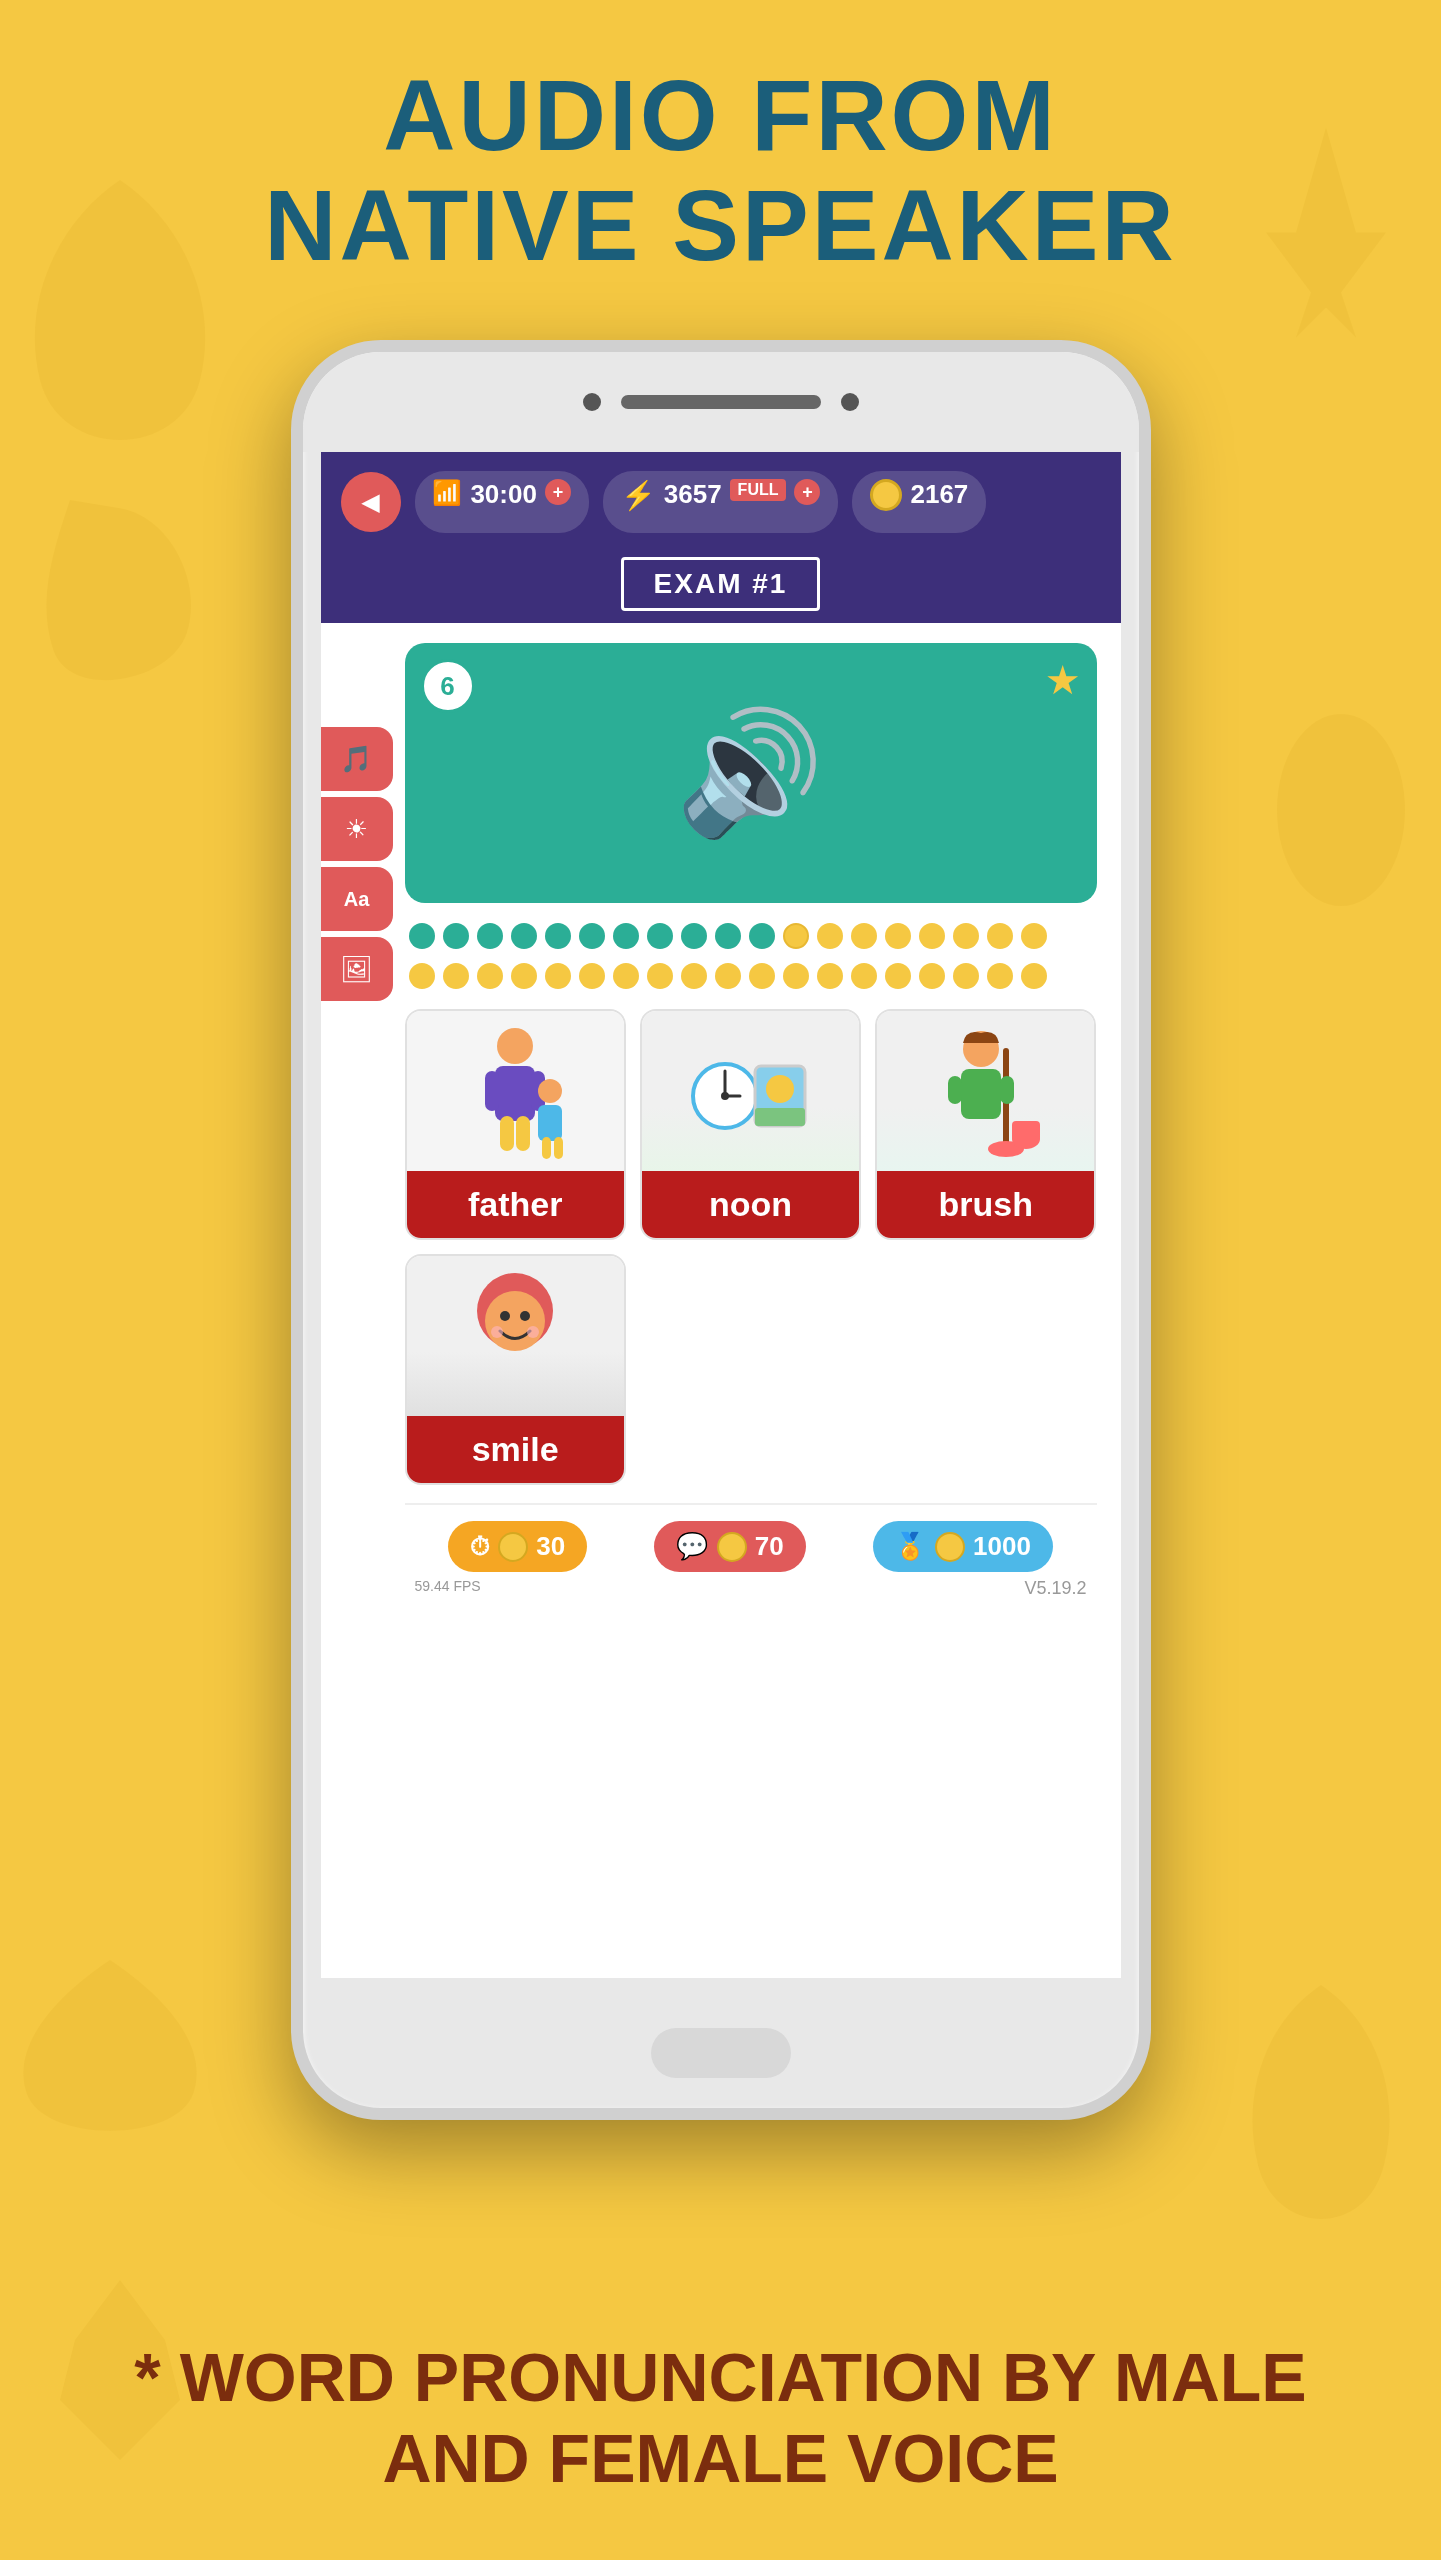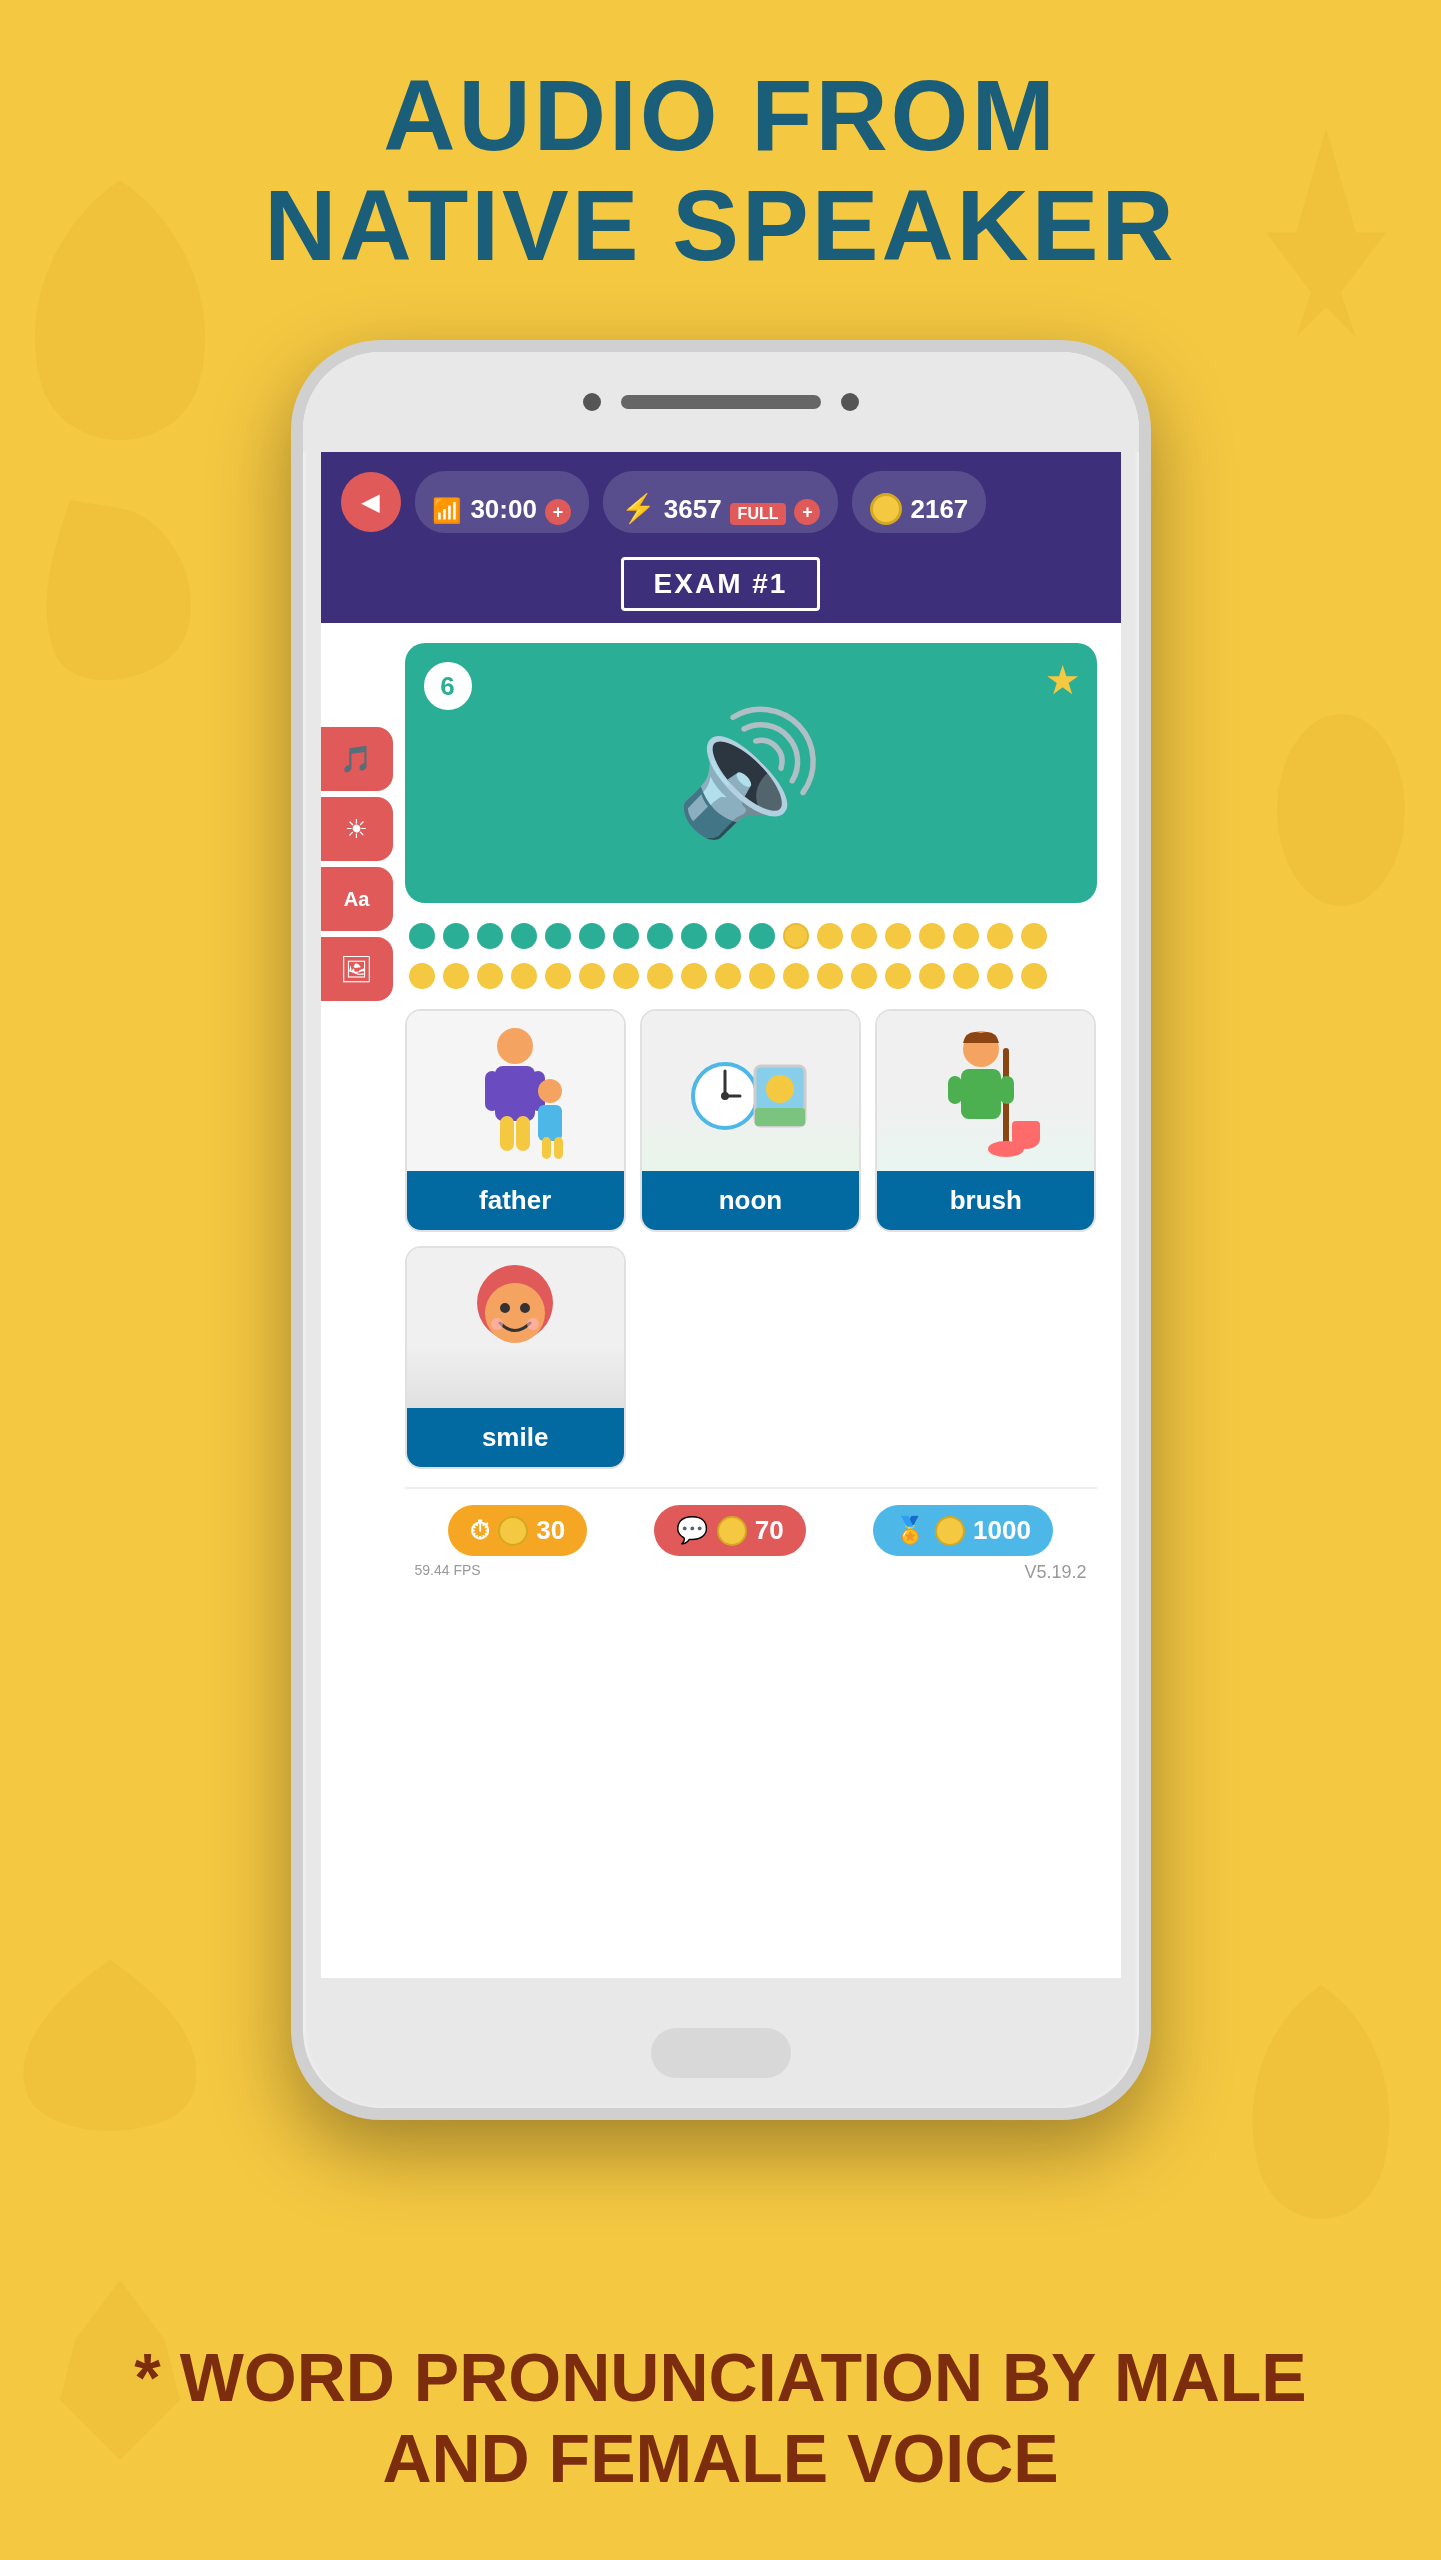--- a/index.html
+++ b/index.html
@@ -131,21 +131,21 @@
     .back-btn::before {
       content: '◀';
       color: white;
       font-size: 24px;
     }
 
     .stat-box {
       background: rgba(255,255,255,0.15);
       border-radius: 30px;
       display: flex;
-      align-items: flex-end;
+      align-items: flex-start;
       padding: 8px 18px;
       gap: 8px;
       height: 62px;
     }
     .stat-value {
       color: white;
       font-size: 26px;
       font-weight: bold;
     }
     .stat-plus {
@@ -282,25 +282,25 @@
       background: white;
     }
     .word-card-image {
       height: 160px;
       background: #f5f5f5;
       display: flex; align-items: center; justify-content: center;
       font-size: 70px;
       position: relative;
     }
     .word-card-label {
-      background: #0369a1;
+      background: #b91c1c;
       color: white;
       text-align: center;
       padding: 14px 8px;
-      font-size: 26px;
+      font-size: 34px;
       font-weight: bold;
     }
 
     
     .bottom-stats {
       display: flex;
       justify-content: space-around;
       align-items: center;
       padding: 16px 10px;
       border-top: 2px solid #eee;

